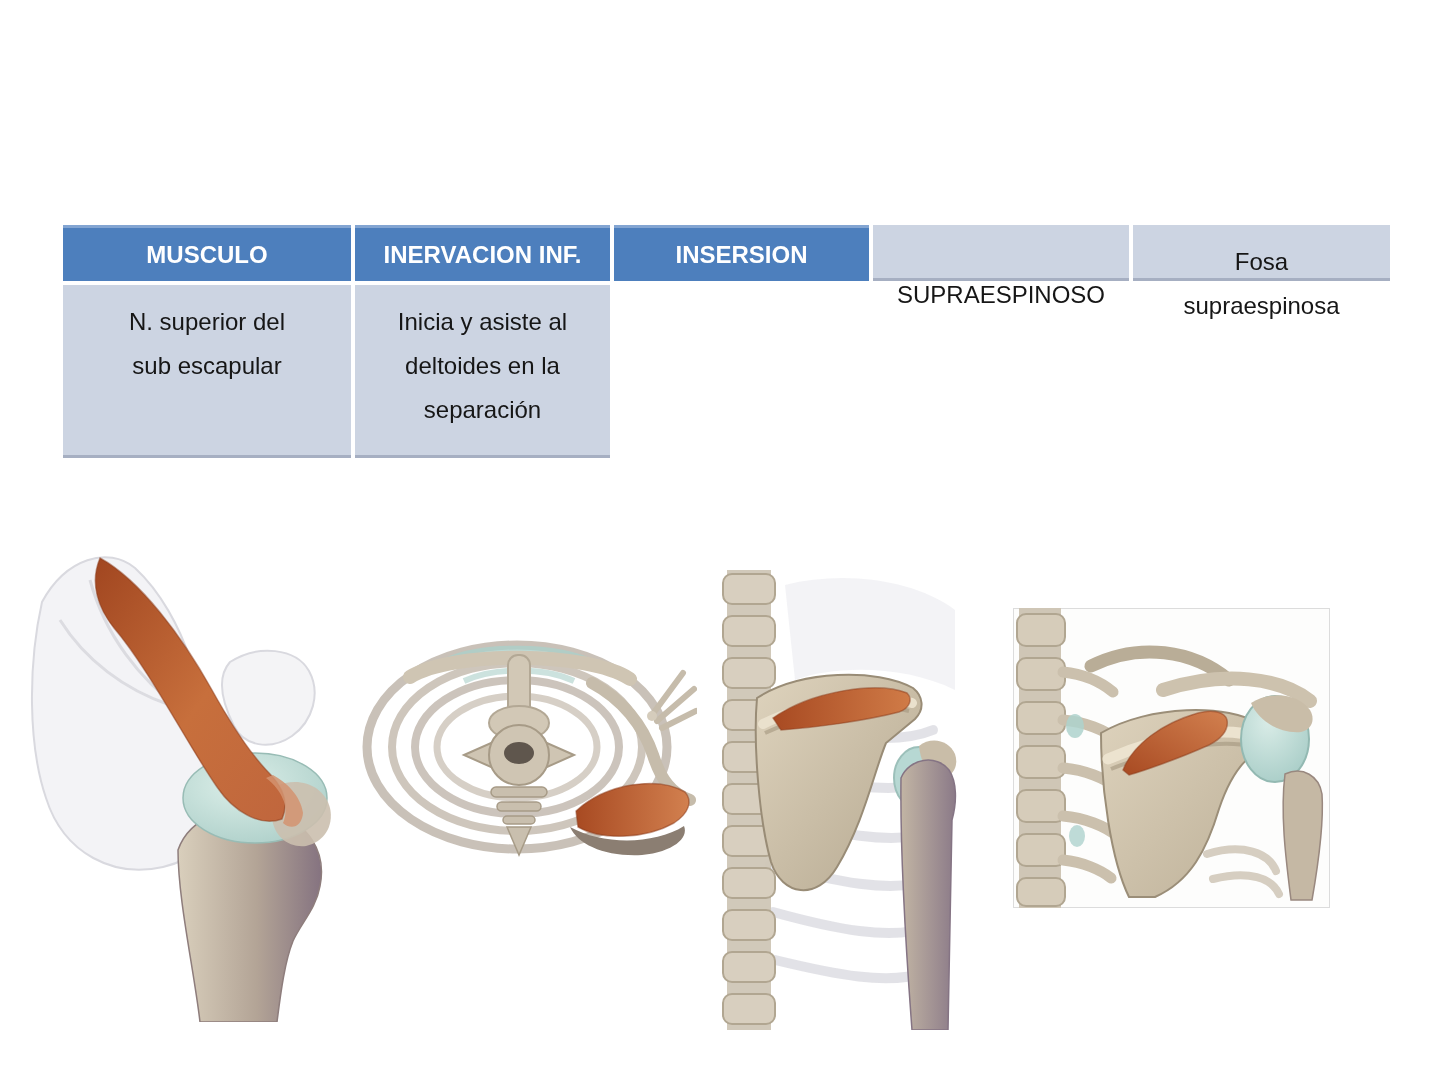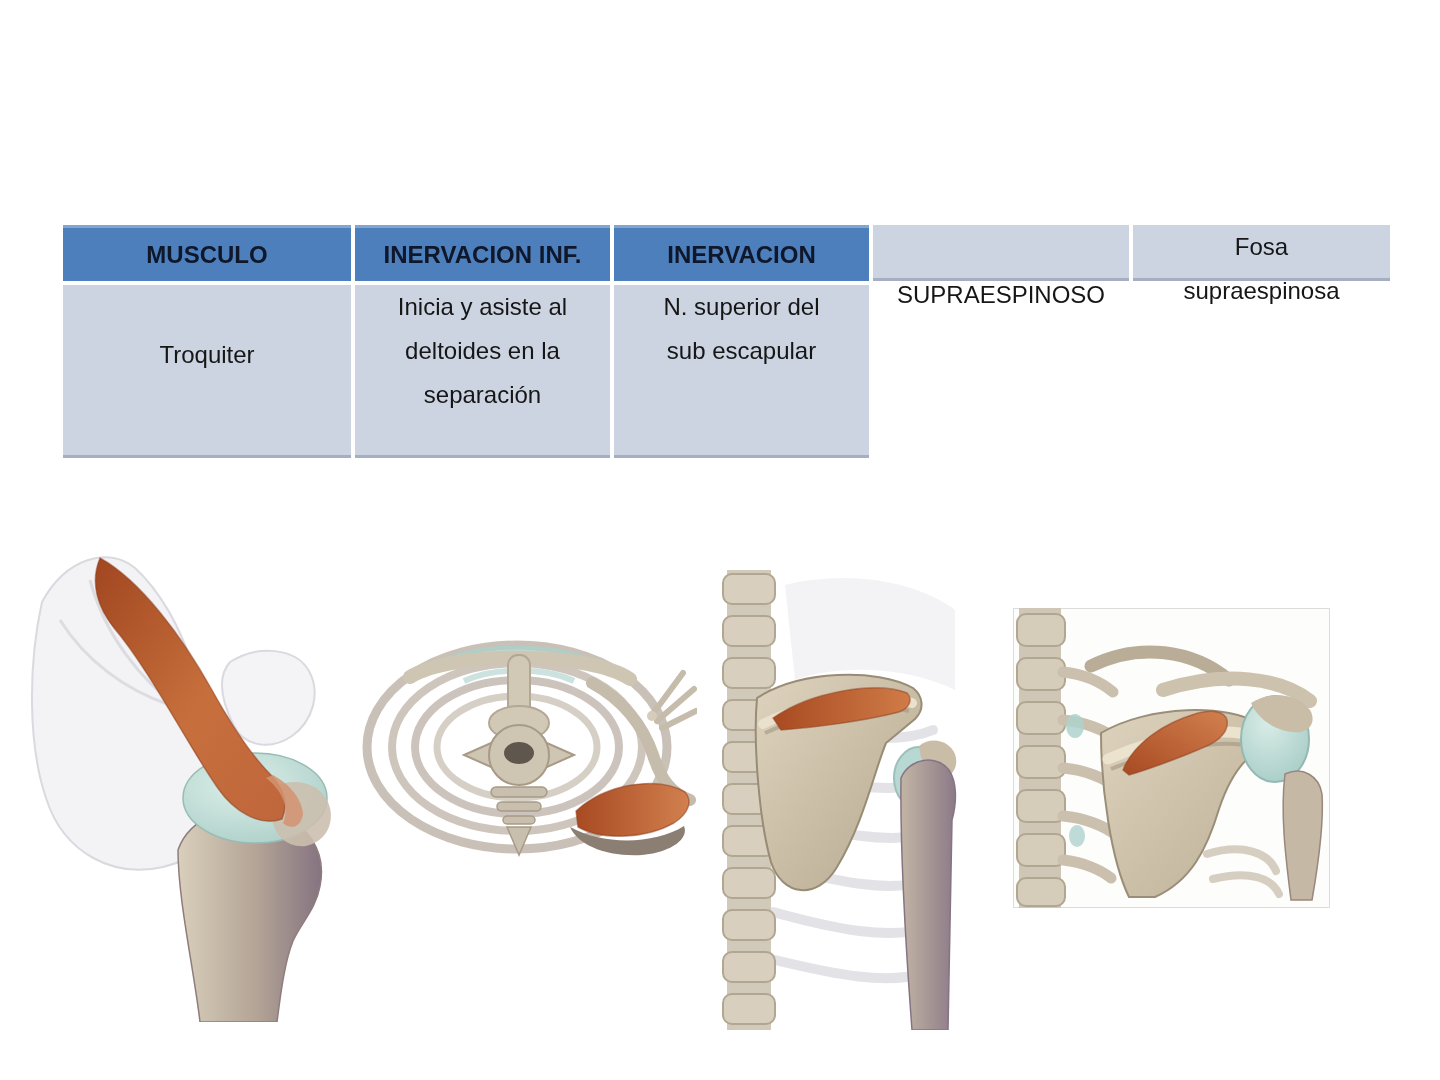--- a/index.html
+++ b/index.html
@@ -15,55 +15,54 @@
     grid-template-columns:288px 255px 255px 256px 257px;
     grid-template-rows:56px 173px;
     gap:4px;
     background:#ffffff;
   }
   .th {
     background:#4d7fbd;
     border-top:3px solid #83a5d2;
     box-sizing:border-box;
     display:flex; align-items:center; justify-content:center;
-    color:#0f172a; font-weight:bold; font-size:24px;
+    color:#ffffff; font-weight:bold; font-size:24px;
   }
   .td {
     background:#ccd4e2;
     border-bottom:3px solid #a6afc2;
     box-sizing:border-box;
     color:#161616; font-size:24px; line-height:44px;
-    text-align:center; padding-top:0;
+    text-align:center; padding-top:15px;
     white-space:pre-line;
   }
   .td.one-line { padding-top:48px; }
 
   
   .fig { position:absolute; }
   .fig svg { display:block; }
 </style>
 </head>
 <body>
 
 <div class="slide">
 
   <div class="muscle-table">
     <div class="th">MUSCULO</div>
     <div class="th">INERVACION INF.</div>
-    <div class="th">INERVACION</div>
+    <div class="th">INSERSION</div>
 
     <div class="td one-line">SUPRAESPINOSO</div>
     <div class="td">Fosa
 supraespinosa</div>
-    <div class="td one-line">Troquiter</div>
+    <div class="td">N. superior del
+sub escapular</div>
     <div class="td">Inicia y asiste al
 deltoides en la
 separación</div>
-    <div class="td">N. superior del
-sub escapular</div>
   </div>
 
   <div class="fig" style="left:30px; top:540px;" role="img" aria-label="lateral view of shoulder joint with supraspinatus muscle highlighted in orange">
     <svg width="305" height="482" viewBox="0 0 305 482">
       <defs>
         <linearGradient id="gA-or" x1="0" y1="0" x2="1" y2="1">
           <stop offset="0" stop-color="#a14620"></stop>
           <stop offset="0.55" stop-color="#c76f3c"></stop>
           <stop offset="1" stop-color="#c0663d"></stop>
         </linearGradient>

